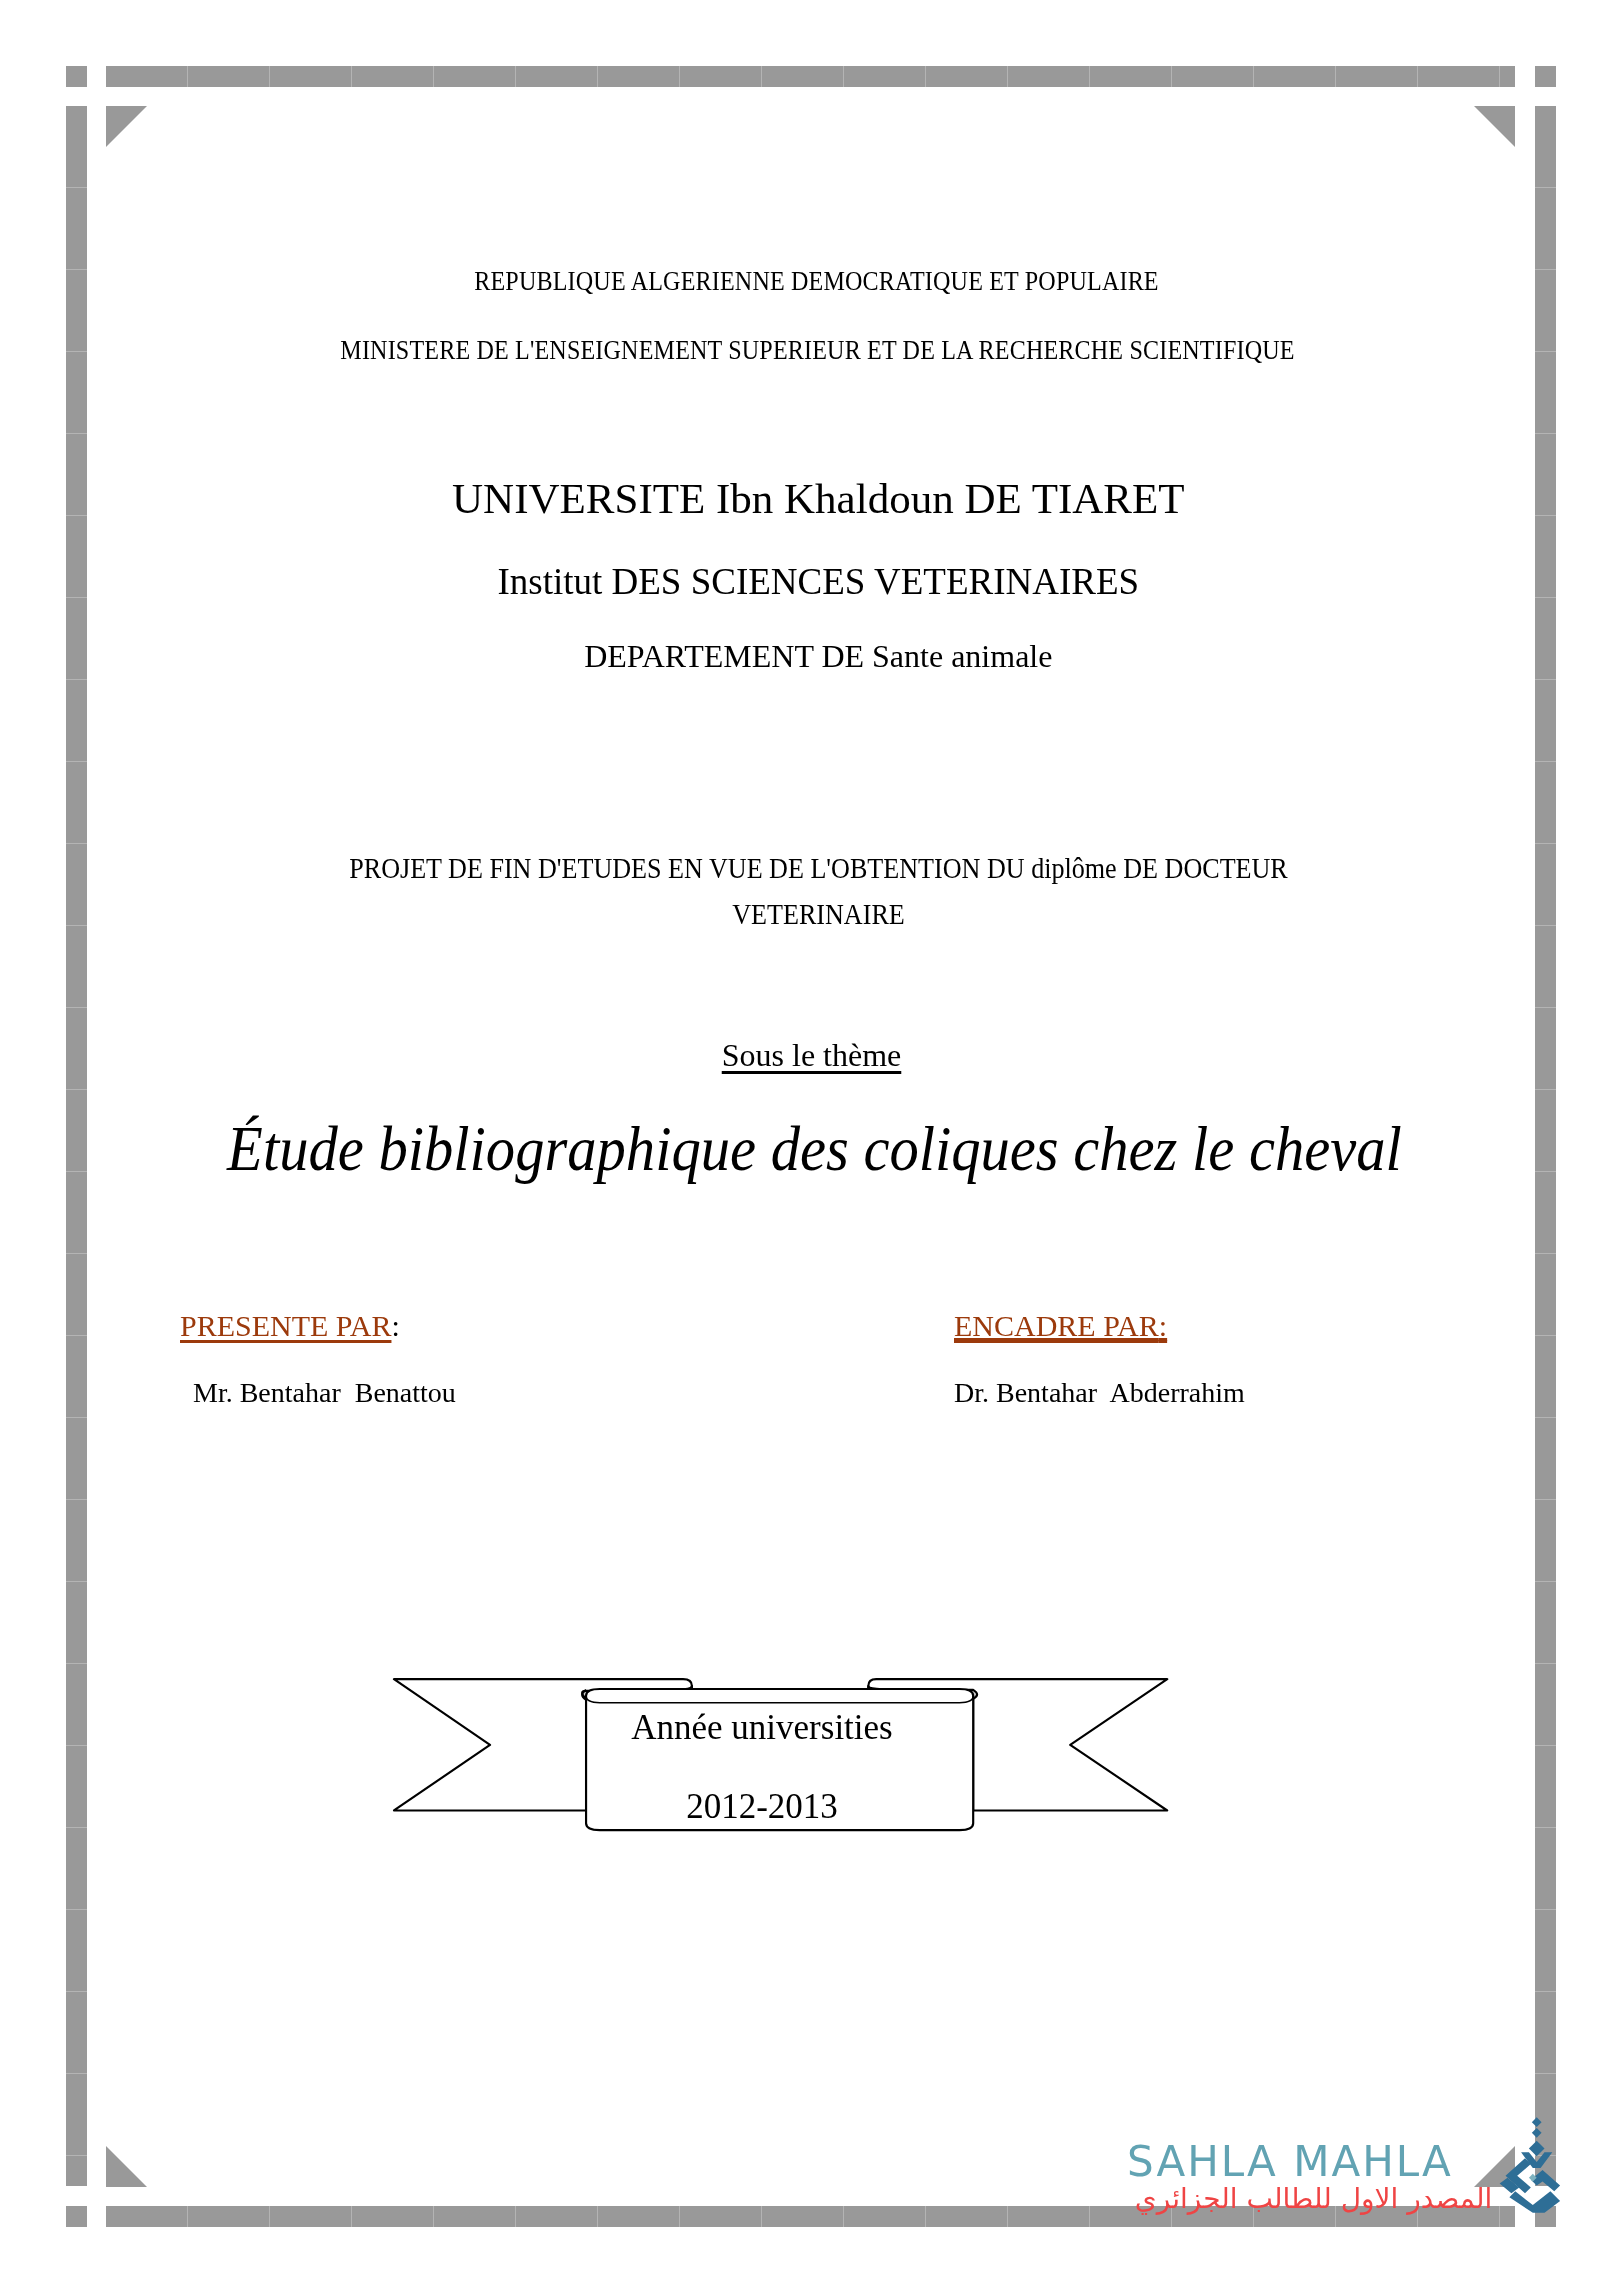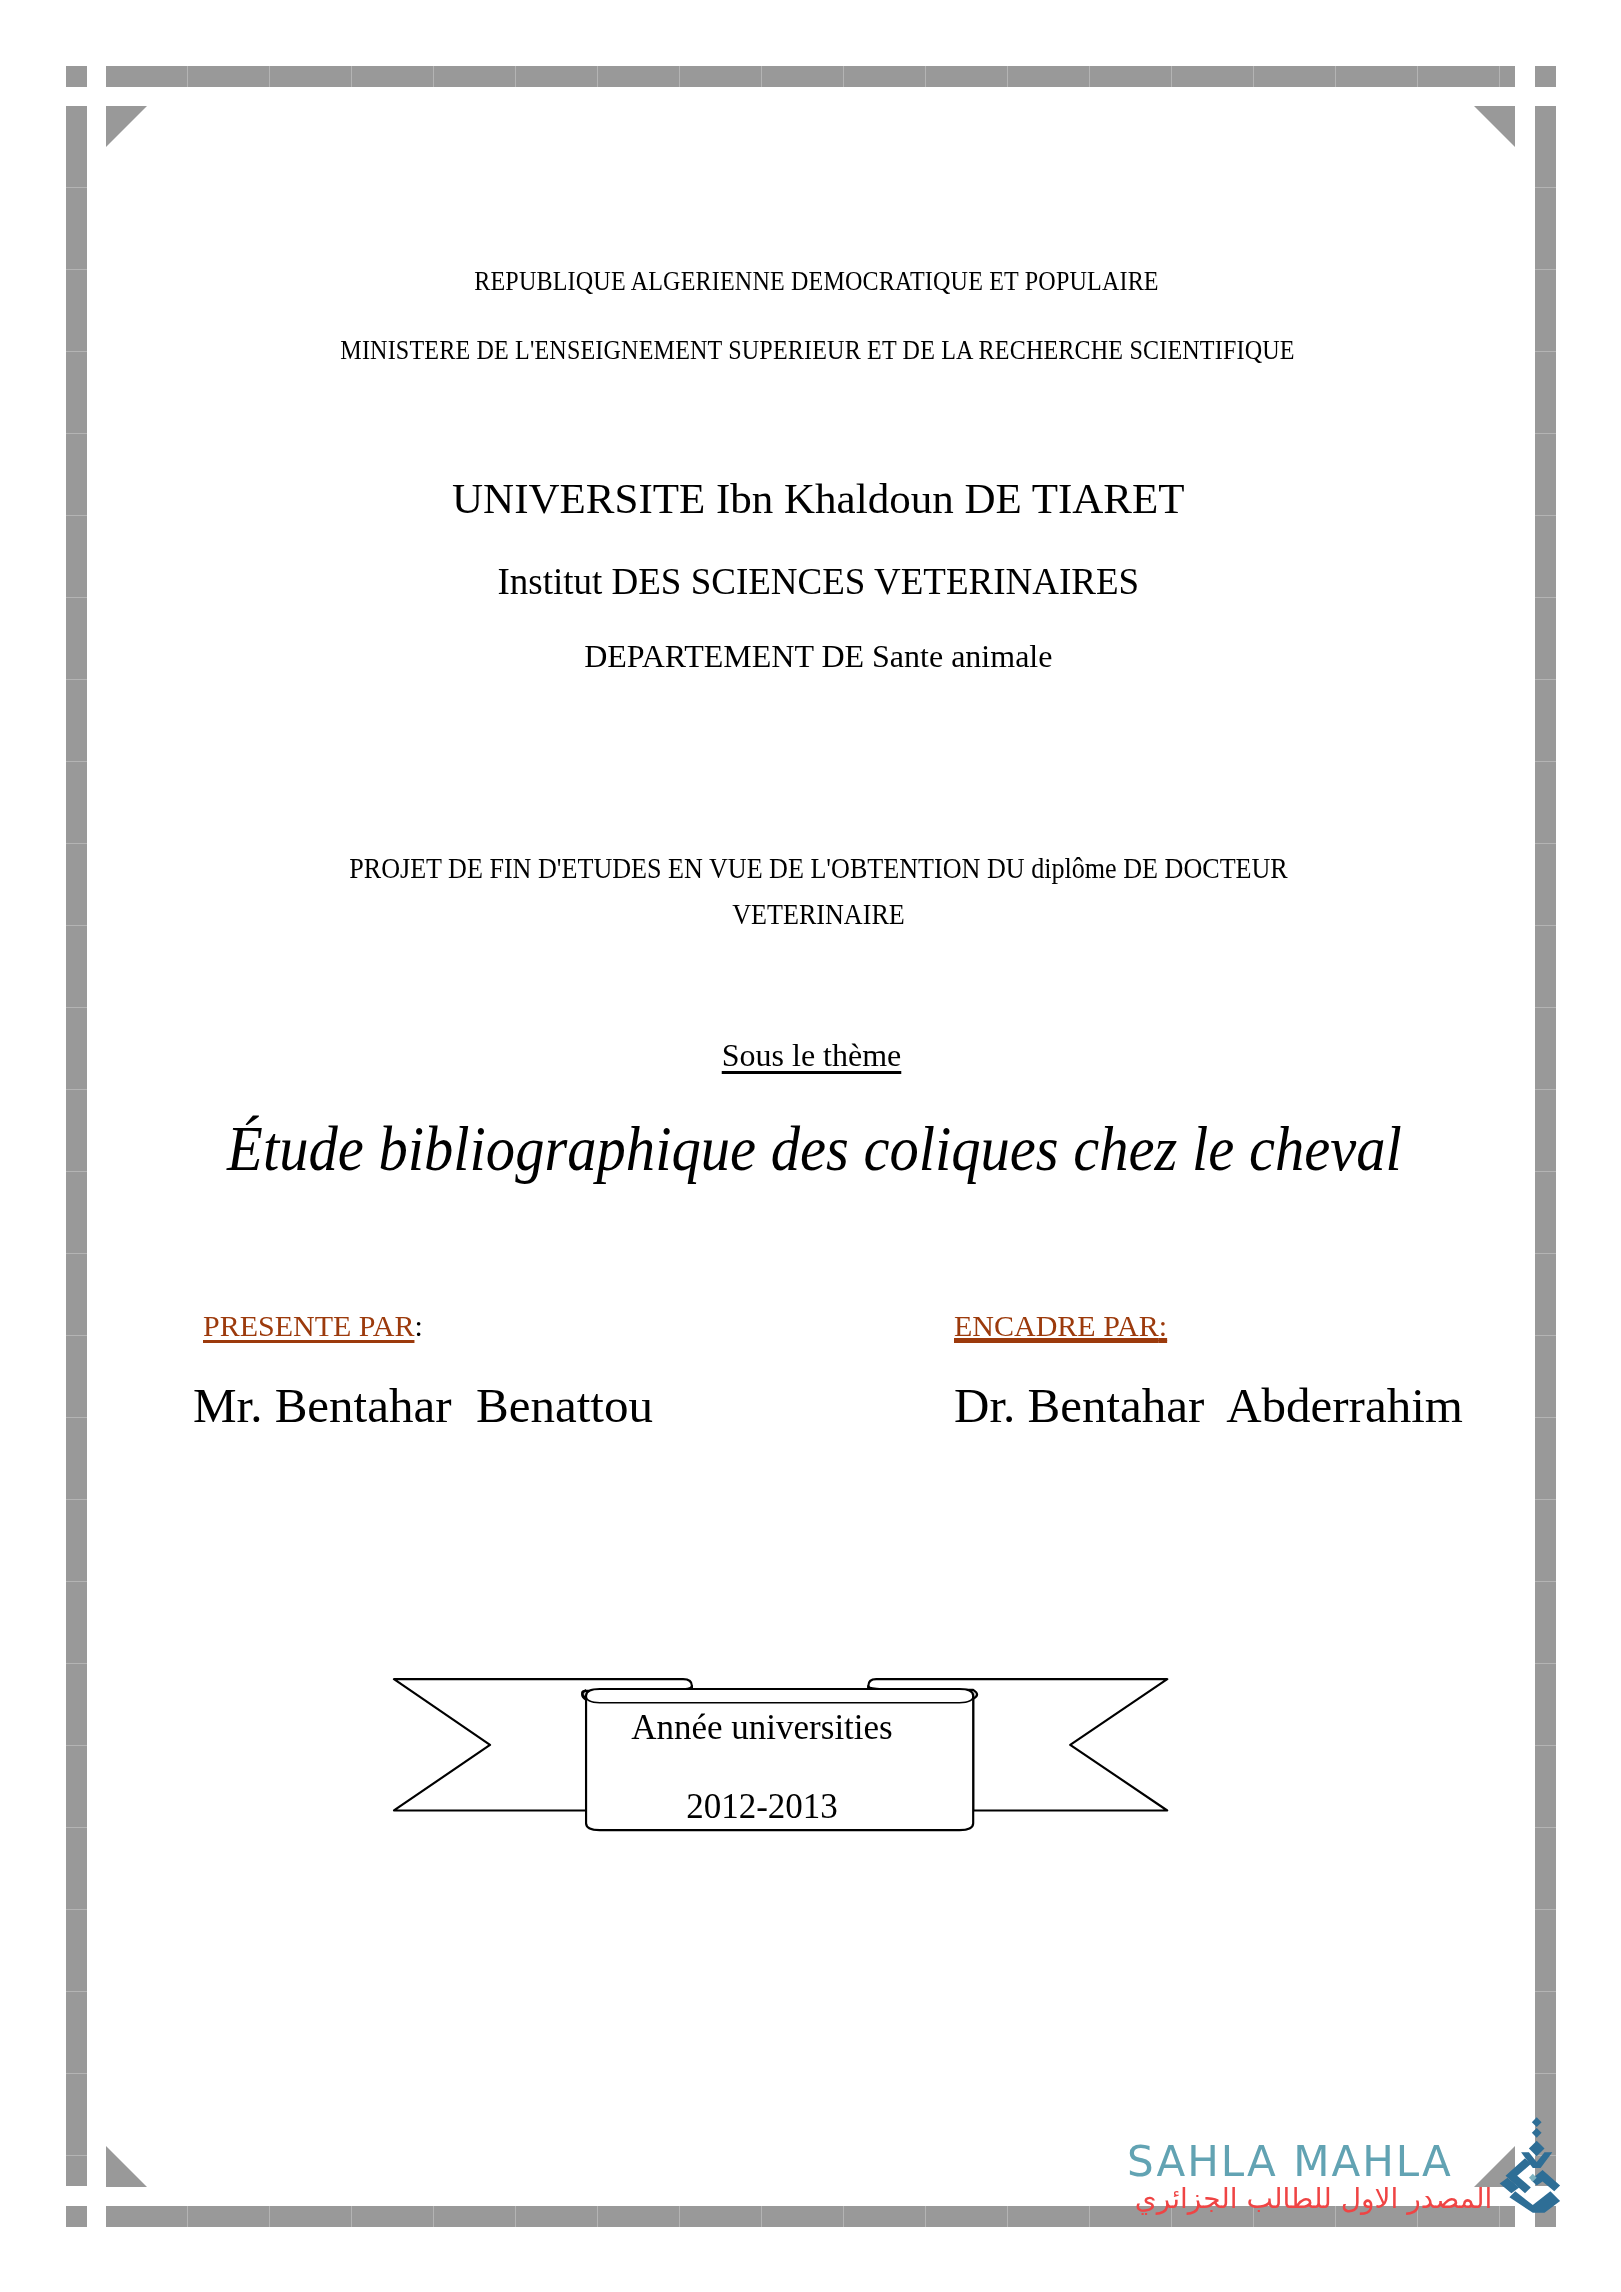--- a/index.html
+++ b/index.html
@@ -14,21 +14,21 @@
   .hdr { font-size: 28px; transform: scaleX(0.86); letter-spacing: 0.2px; }
   .univ { font-size: 43px; }
   .inst { font-size: 37px; }
   .dept { font-size: 32px; }
   .proj { font-size: 29px; transform: scaleX(0.9); }
   .sous { font-size: 32px; text-decoration: underline; text-underline-offset: 4.9px; }
   .title { font-size: 63px; font-style: italic; transform: scaleX(0.93); }
   .label { font-size: 30px; color: #9c3a0c; }
   .label .u { text-decoration: underline; text-underline-offset: 3.9px; }
   .label .colon-black { color: #000; }
-  .name { font-size: 49px; white-space: pre; }
+  .name { font-size: 28px; white-space: pre; }
   .banner-text { font-size: 35px; text-align: center; width: 352px; }
   .logo-text { font-family: "DejaVu Sans", sans-serif; font-size: 42px; color: #62a3b3; letter-spacing: 2px; font-weight: normal; }
   .logo-ar { font-family: "DejaVu Sans", sans-serif; font-size: 28px; color: #ef4444; direction: rtl; }
 </style>
 </head>
 <body>
 
 <div>
   <div class="sq" style="left:66px;top:66px;"></div>
   <div class="sq" style="left:1535px;top:66px;"></div>
@@ -60,21 +60,21 @@
 <div class="line univ" style="top:474px;left:7.8px;">UNIVERSITE Ibn Khaldoun DE TIARET</div>
 <div class="line inst" style="top:560px;left:7.8px;">Institut DES SCIENCES VETERINAIRES</div>
 <div class="line dept" style="top:638px;left:7.8px;">DEPARTEMENT DE Sante animale</div>
 
 <div class="line proj" style="top:852px;left:7.8px;">PROJET DE FIN D'ETUDES EN VUE DE L'OBTENTION DU diplôme DE DOCTEUR</div>
 <div class="line proj" style="top:898px;left:7.8px;">VETERINAIRE</div>
 
 <div class="line sous" style="top:1037px;left:1px;">Sous le thème</div>
 <div class="line title" style="top:1113px;left:3.9px;">Étude bibliographique des coliques chez le cheval</div>
 
-<div class="abs label" style="left:203px;top:1309px;">
+<div class="abs label" style="left:180px;top:1309px;">
   <span class="u">PRESENTE  PAR</span><span class="colon-black">:</span>
 </div>
 <div class="abs name" style="left:193px;top:1377px;">Mr. Bentahar  Benattou</div>
 
 <div class="abs label" style="left:954px;top:1309px;text-decoration:underline;">
   <span class="u">ENCADRE  PAR</span><span class="u">:</span>
 </div>
 <div class="abs name" style="left:954px;top:1377px;">Dr. Bentahar  Abderrahim</div>
 
 <svg class="abs" style="left:0;top:0;" width="1621" height="2293" viewBox="0 0 1654 2339">

